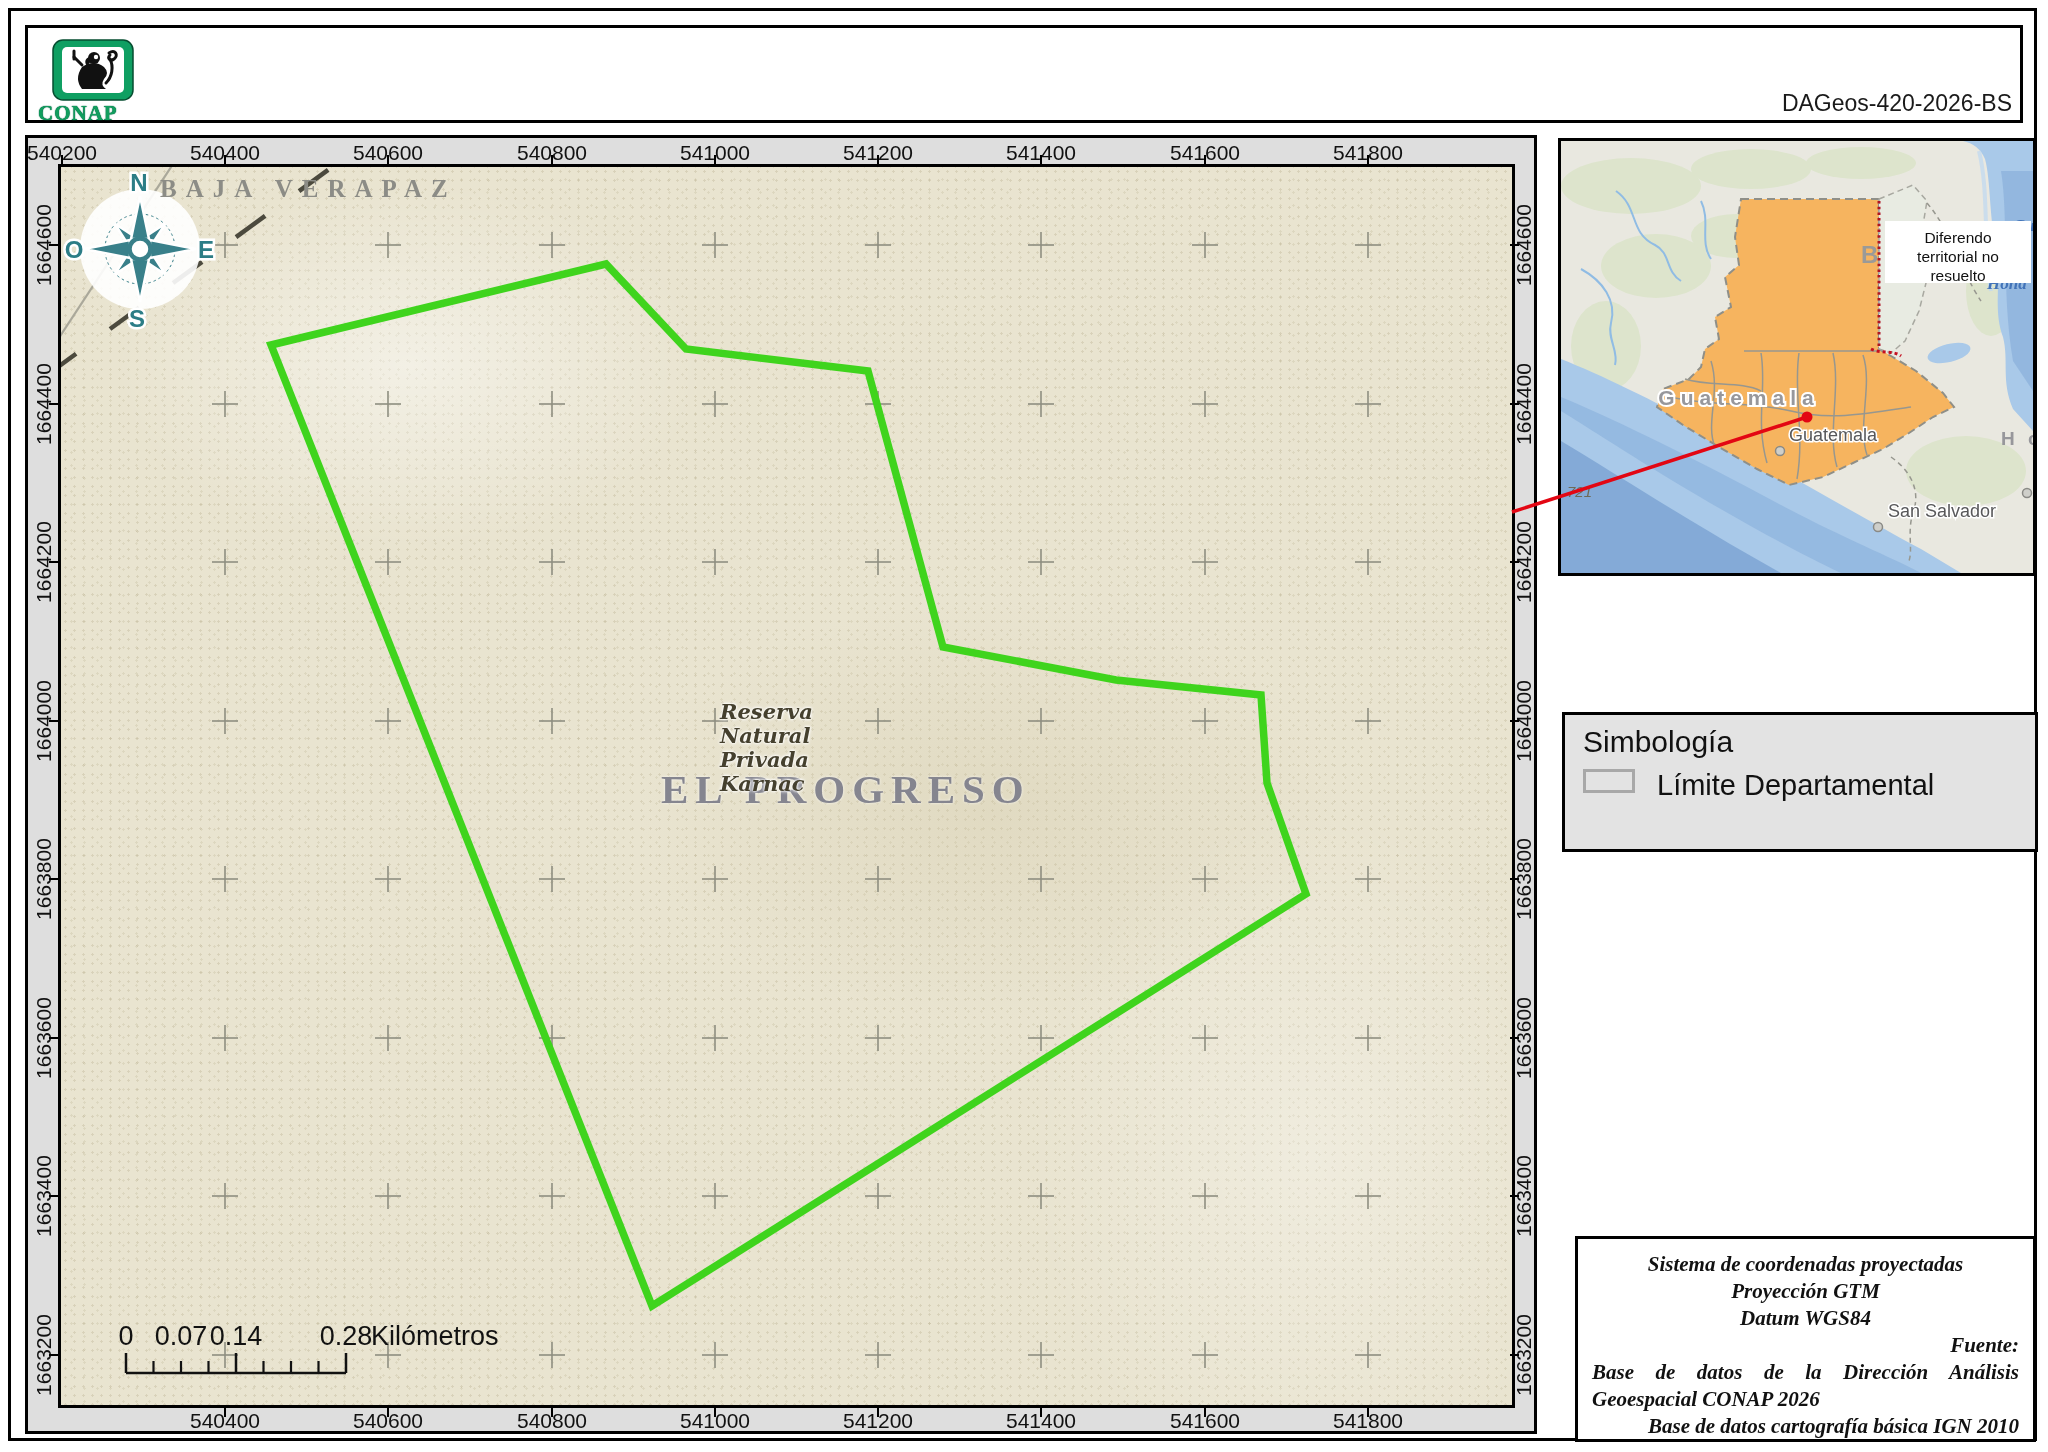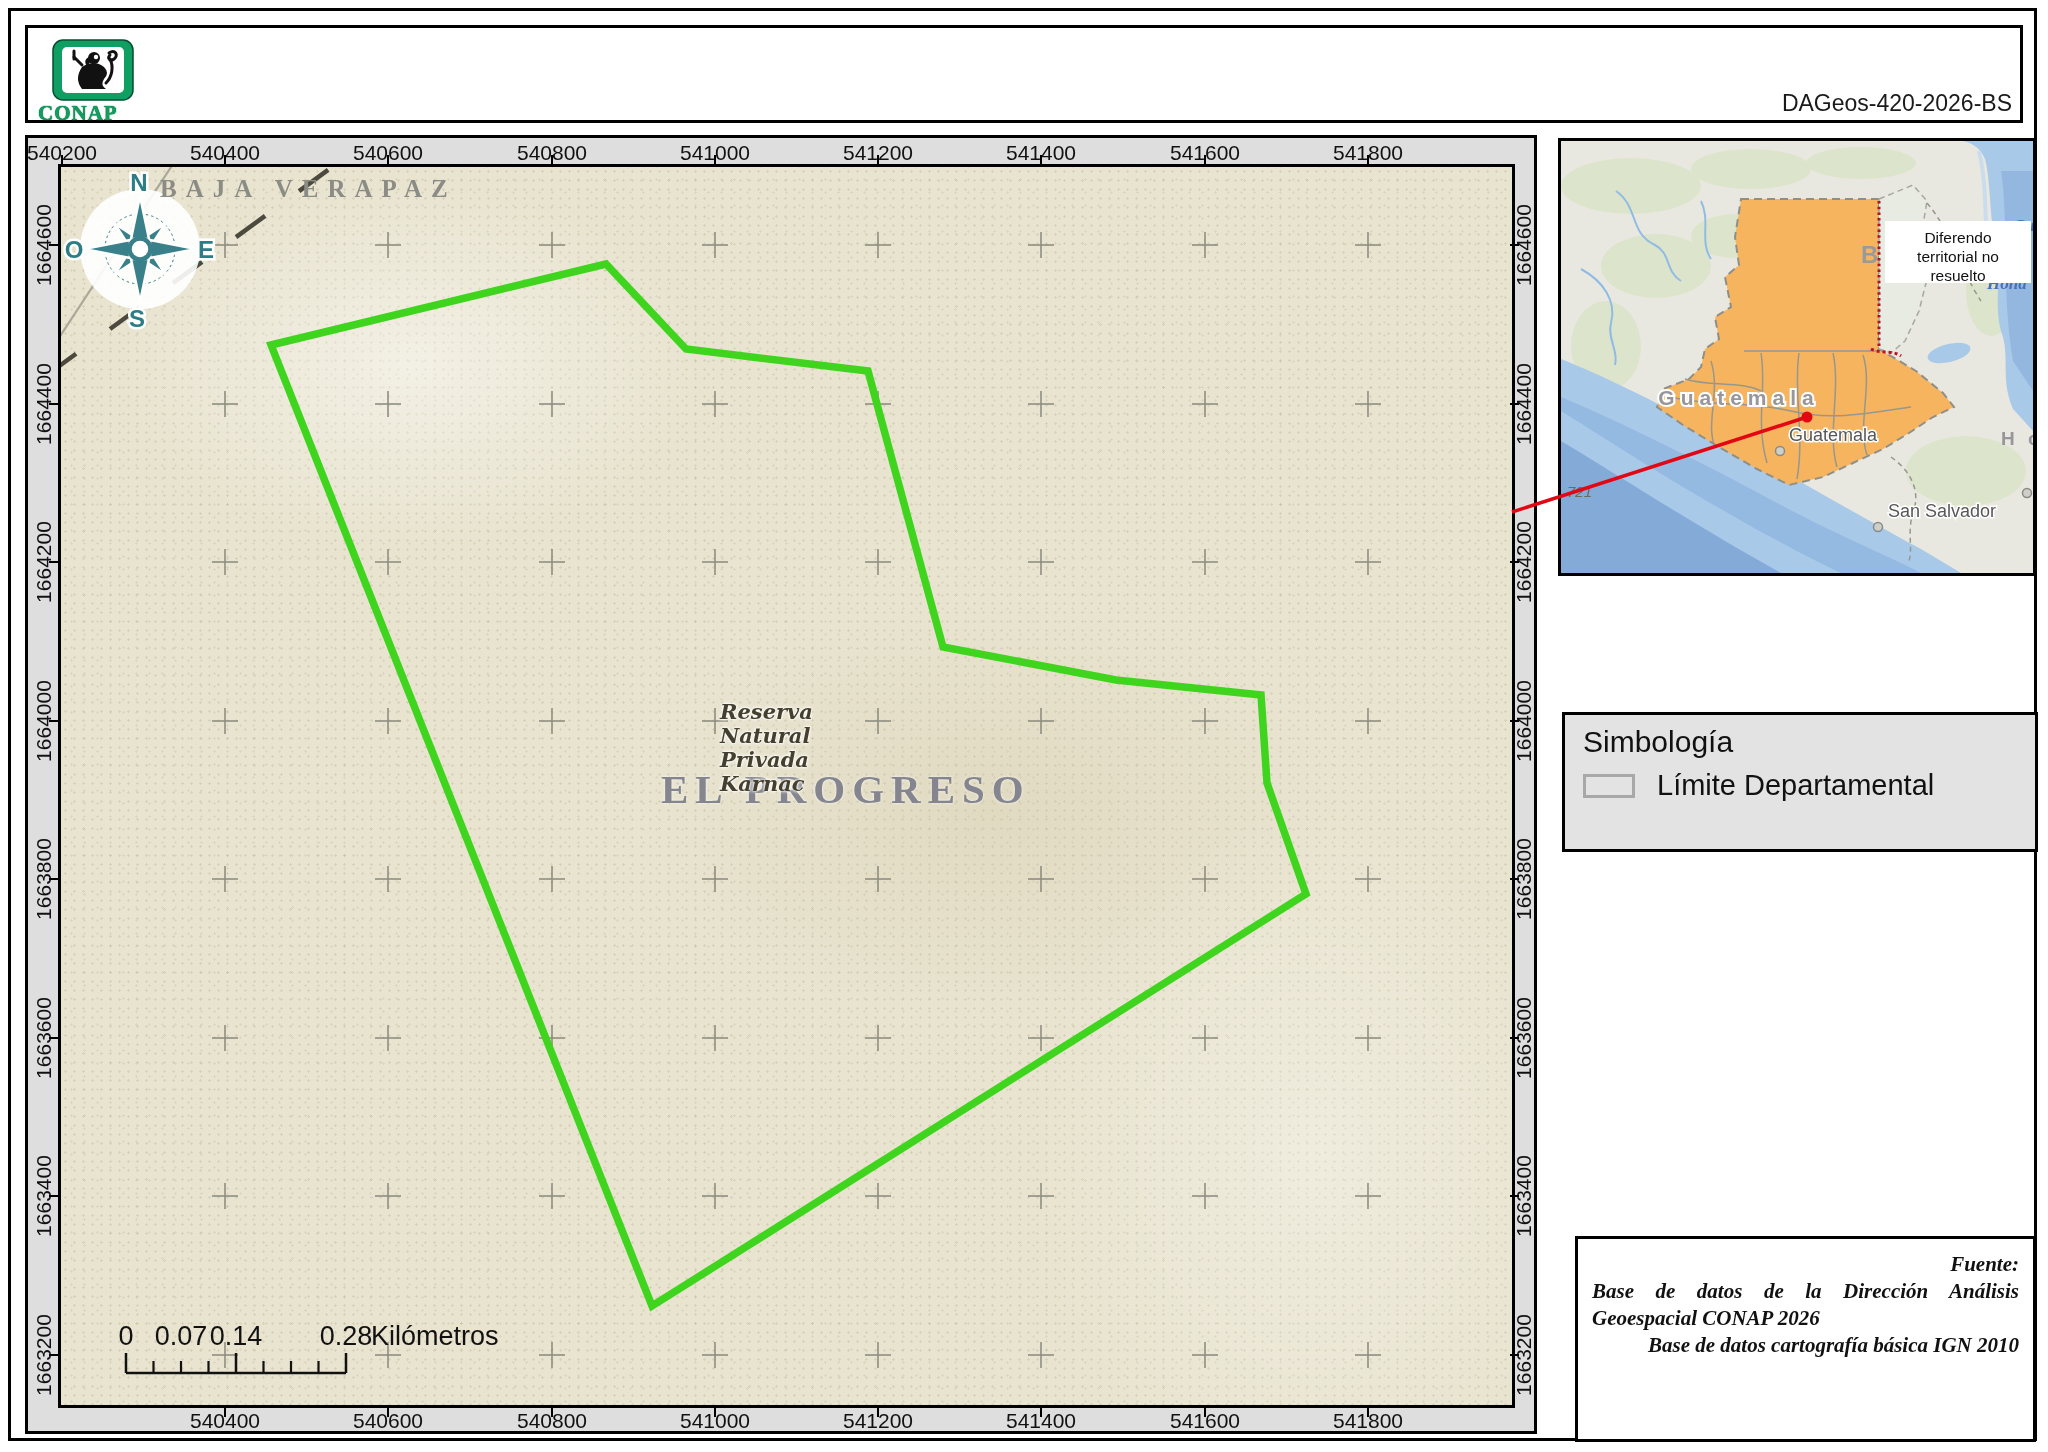--- a/index.html
+++ b/index.html
@@ -34,21 +34,21 @@
   }
   .inner-map > svg{position:absolute;left:0;top:0;}
   .lbl-department{position:absolute;left:99px;top:8px;font-family:Liberation Serif, serif;font-weight:bold;font-size:25px;letter-spacing:9px;color:#8c8c86;white-space:nowrap;}
   .lbl-municipality{position:absolute;left:600px;top:598px;font-family:Liberation Serif, serif;font-weight:bold;font-size:41px;letter-spacing:7px;color:#85858f;white-space:nowrap;text-shadow:0 0 3px rgba(255,255,255,.8);}
   .lbl-reserve{position:absolute;left:659px;top:533px;font-family:"DejaVu Serif",serif;font-style:italic;font-weight:bold;font-size:21px;line-height:24px;color:#45402e;
     text-shadow:0 0 2px #fff,0 0 3px #fff,0 0 4px #fff;}
   
   .inset-box{position:absolute;left:1558px;top:138px;width:478px;height:438px;border:3px solid #000;box-sizing:border-box;background:#e6e9e3;overflow:hidden;}
   .legend-box{position:absolute;left:1562px;top:712px;width:476px;height:140px;border:3px solid #000;box-sizing:border-box;background:#e3e3e3;padding:10px 18px;}
   .legend-title{font-size:30px;color:#111;margin-bottom:10px;}
-  .legend-row{display:flex;align-items:center;margin-bottom:7px;}
+  .legend-row{display:flex;align-items:flex-start;margin-bottom:7px;}
   .legend-swatch{width:52px;height:24px;margin-right:22px;box-sizing:border-box;}
   .legend-label{font-size:29px;color:#111;}
   .info-box{position:absolute;left:1575px;top:1236px;width:461px;height:206px;border:3px solid #000;box-sizing:border-box;background:#fff;
     font-family:"Liberation Serif",serif;font-style:italic;font-weight:bold;font-size:21px;line-height:27px;color:#111;padding:12px 14px;}
   .info-centered{text-align:center;}
   .info-left{text-align:right;}
   .info-just{text-align:justify;}
   .locator-overlay{position:absolute;left:0;top:0;width:2048px;height:1452px;pointer-events:none;}
 </style>
 </head>
@@ -429,18 +429,23 @@
   <div class="legend-title">Simbología</div>
   <div id="legendItems">
       <div class="legend-row">
         <div class="legend-swatch" style="border: 3px solid rgb(168, 168, 168);"></div>
         <div class="legend-label">Límite Departamental</div>
       </div>
     </div>
 </div>
 
 <div class="info-box">
+  <div id="infoCentered">
+      <div class="info-centered">Sistema de coordenadas proyectadas</div>
+      <div class="info-centered">Proyección GTM</div>
+      <div class="info-centered">Datum WGS84</div>
+    </div>
   <div class="info-left">Fuente:</div>
   <div id="infoSources">
       <div class="info-just">Base de datos de la Dirección Análisis Geoespacial CONAP 2026</div>
       <div class="info-left">Base de datos cartografía básica IGN 2010</div>
     </div>
 </div>
 
 </body></html>

